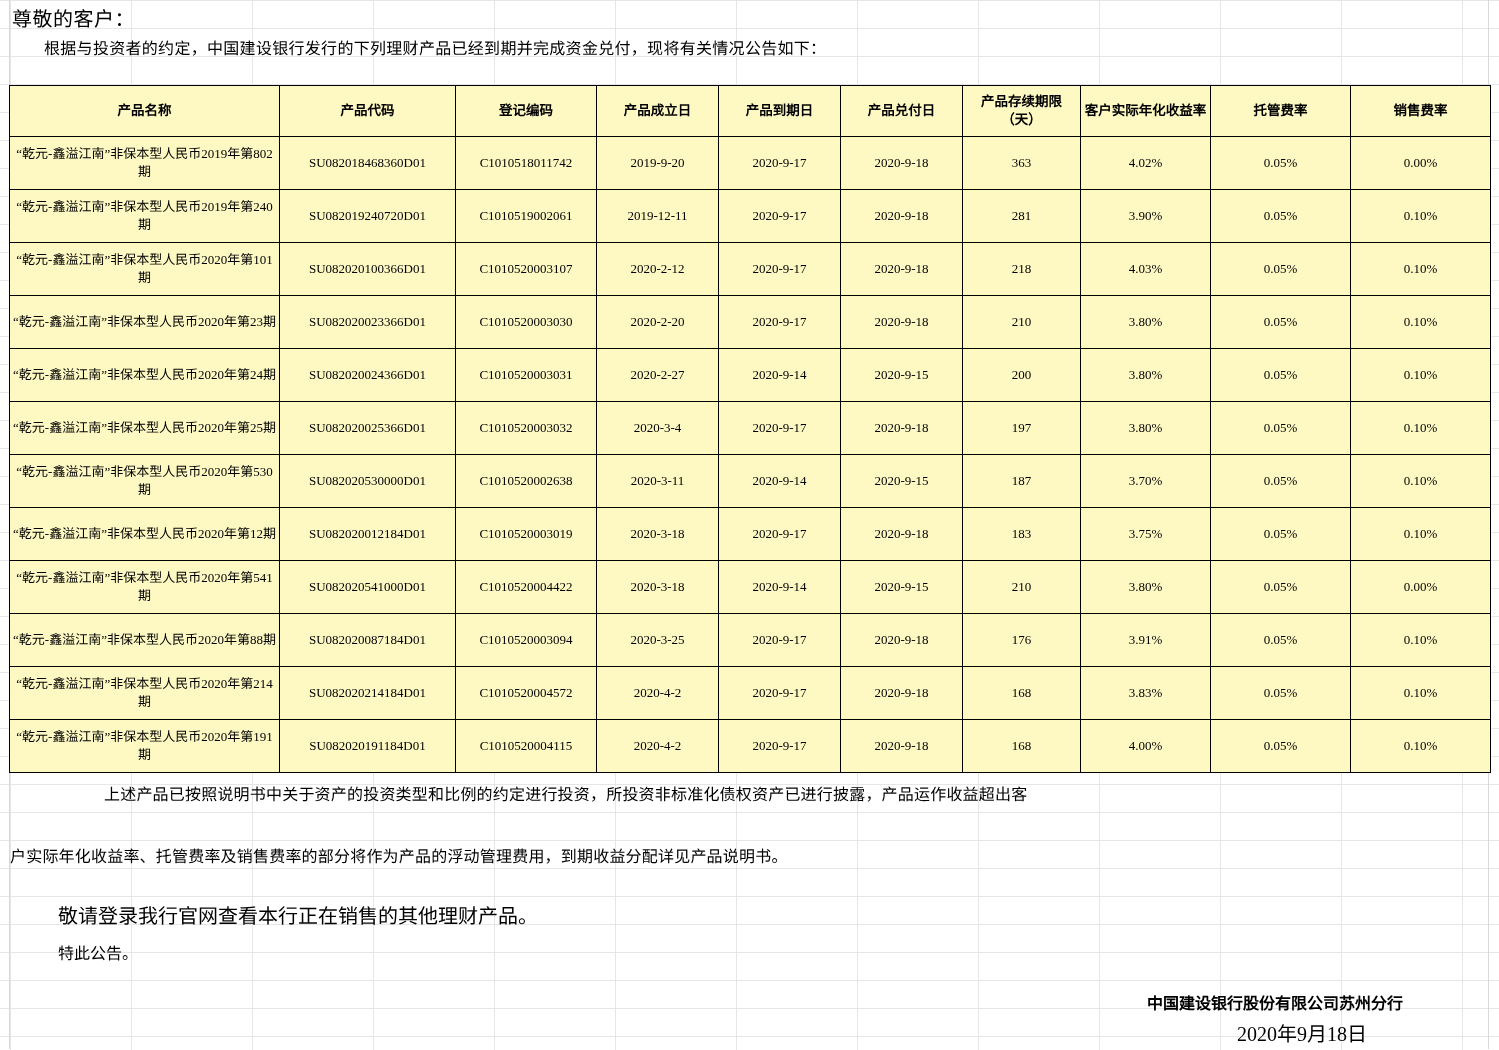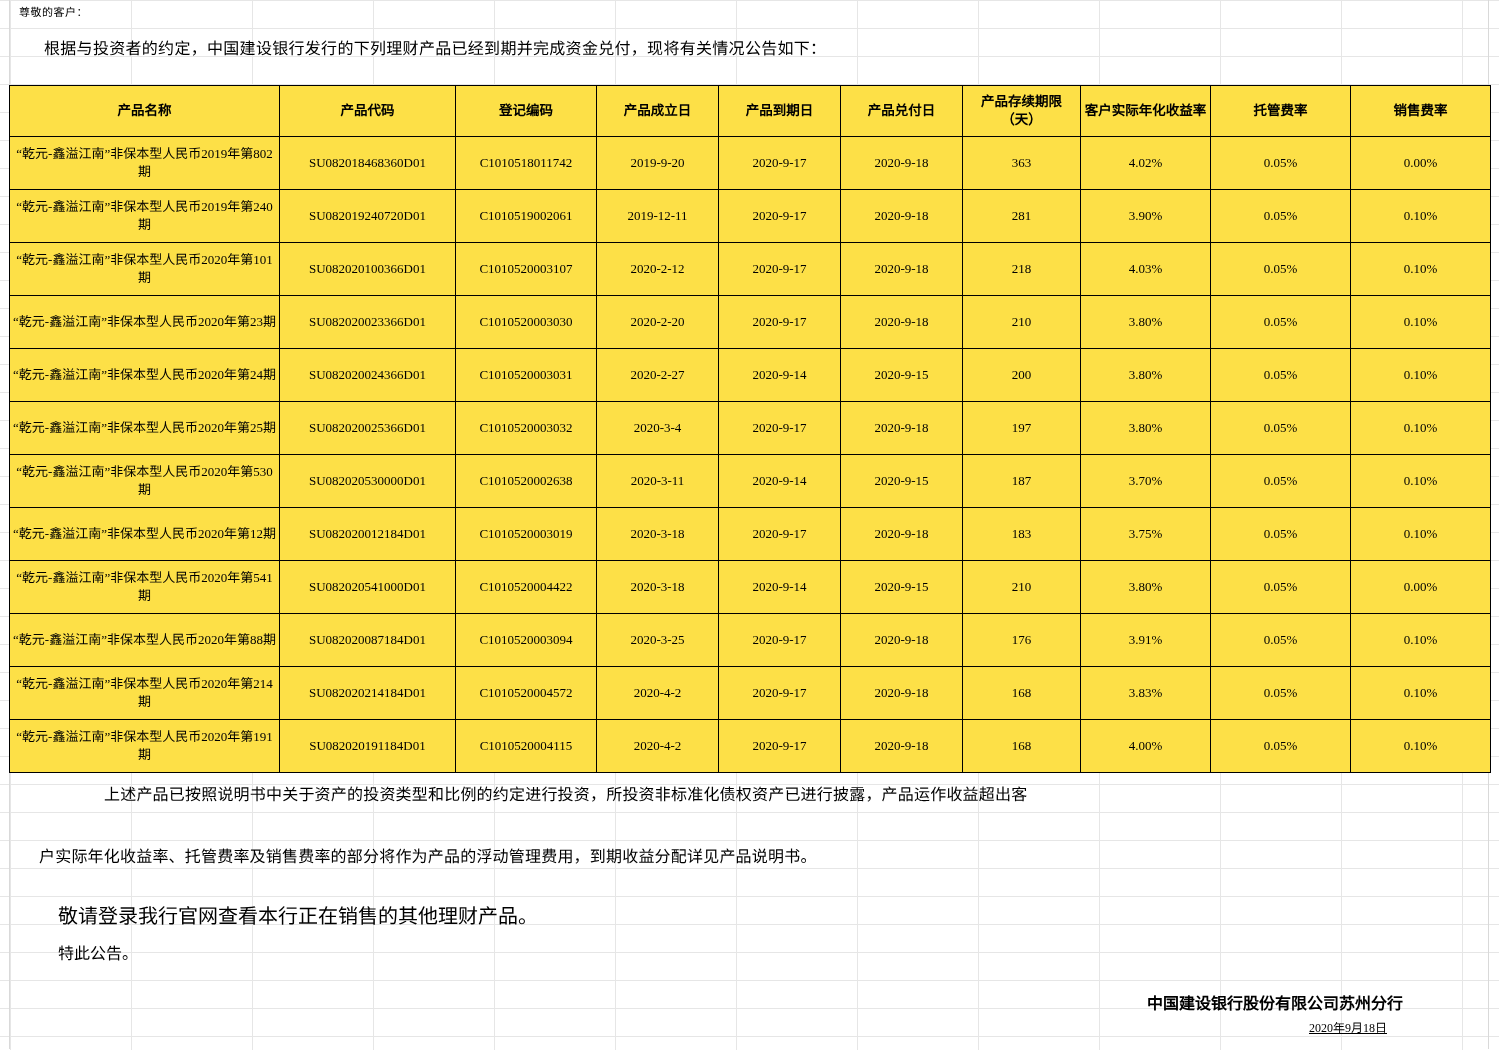--- a/index.html
+++ b/index.html
@@ -42,40 +42,39 @@
   .page {
     position: relative;
     z-index: 2;
     padding: 0;
   }
 
   .intro-line1 {
     position: absolute;
     left: 12px;
     top: 3px;
-    font-size: 11px;
+    font-size: 20px;
     letter-spacing: 0.5px;
-    padding-left: 7px;
   }
   .intro-line2 {
     position: absolute;
     left: 44px;
     top: 35px;
     font-size: 16px;
     letter-spacing: 0.3px;
   }
 
   table.data {
     position: absolute;
     left: 9px;
     top: 85px;
     width: 1481px;
     border-collapse: collapse;
     table-layout: fixed;
-    background: #fde047;
+    background: #fef9c3;
   }
   table.data th, table.data td {
     border: 1px solid #000000;
     font-size: 13px;
     text-align: center;
     vertical-align: middle;
     padding: 2px 3px;
     line-height: 1.35;
   }
   table.data th {
@@ -99,21 +98,20 @@
     top: 781px;
     font-size: 16px;
     letter-spacing: 0.2px;
   }
   .note2 {
     position: absolute;
     left: 10px;
     top: 843px;
     font-size: 16px;
     letter-spacing: 0.2px;
-    padding-left: 29px;
   }
   .note3 {
     position: absolute;
     left: 58px;
     top: 900px;
     font-size: 20px;
   }
   .note4 {
     position: absolute;
     left: 58px;
@@ -123,25 +121,24 @@
   .signature {
     position: absolute;
     right: 96px;
     top: 990px;
     font-size: 16px;
     text-align: right;
     font-weight: bold;
   }
   .sigdate {
     position: absolute;
-    right: 112px;
+    right: 132px;
     top: 1018px;
-    font-size: 12px;
+    font-size: 20px;
     text-align: right;
-    text-decoration: underline;
   }
 </style>
 </head>
 <body>
 
 <div class="sheet-grid"></div>
 <div class="sheet-frame"></div>
 
 <div class="page">
 

